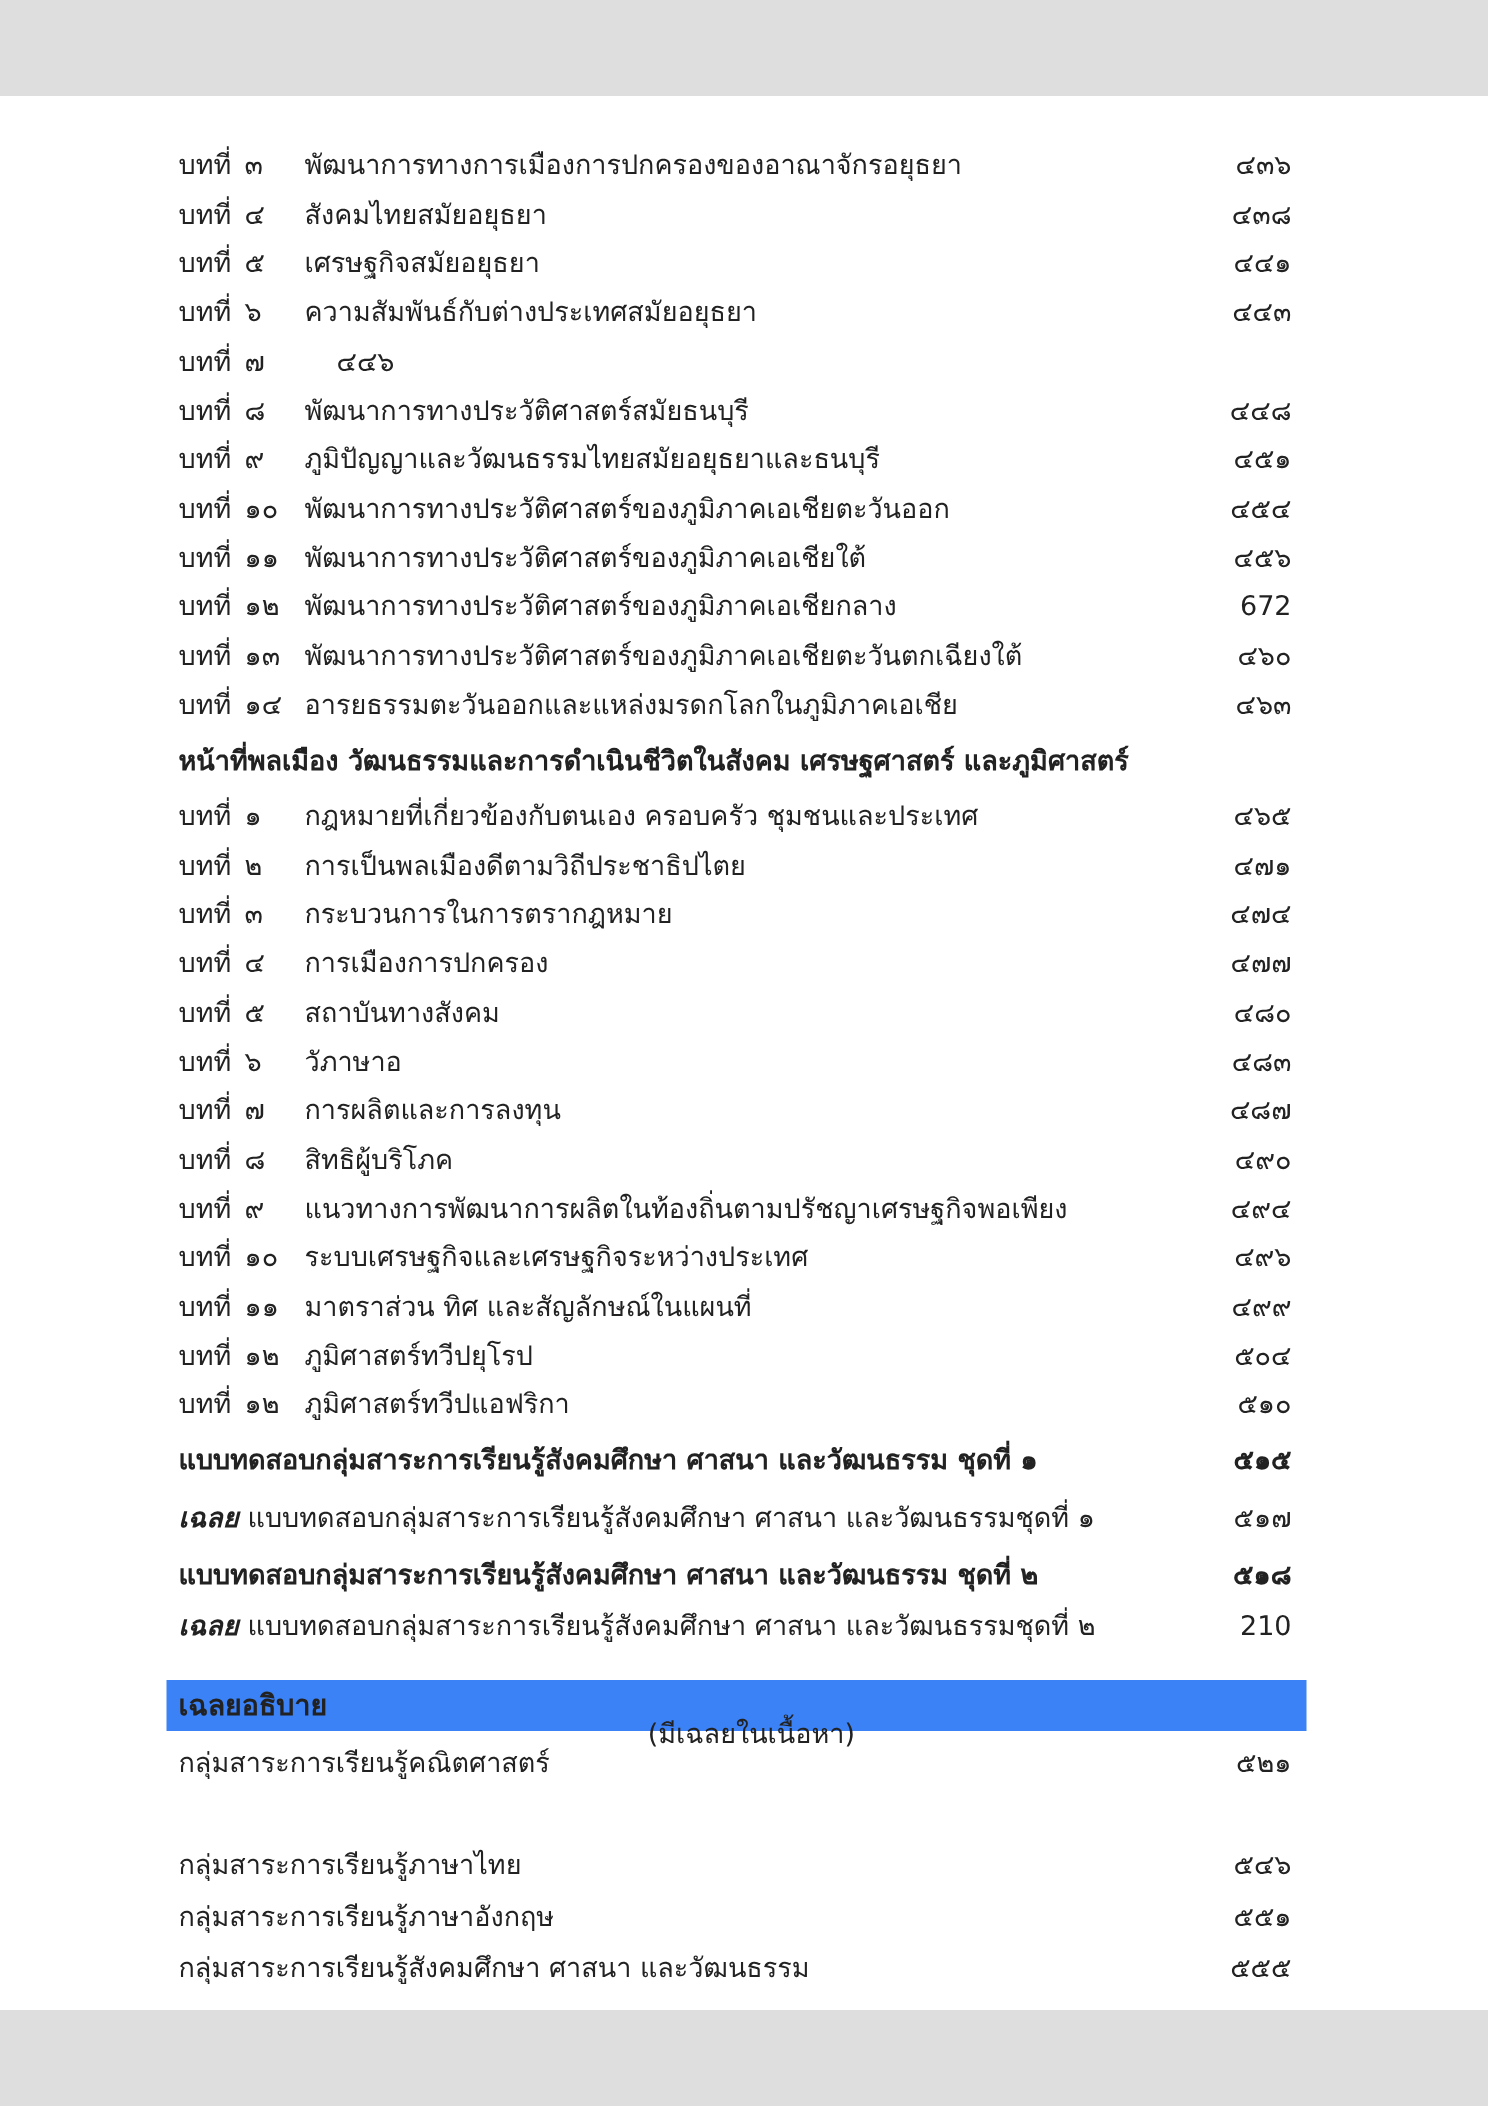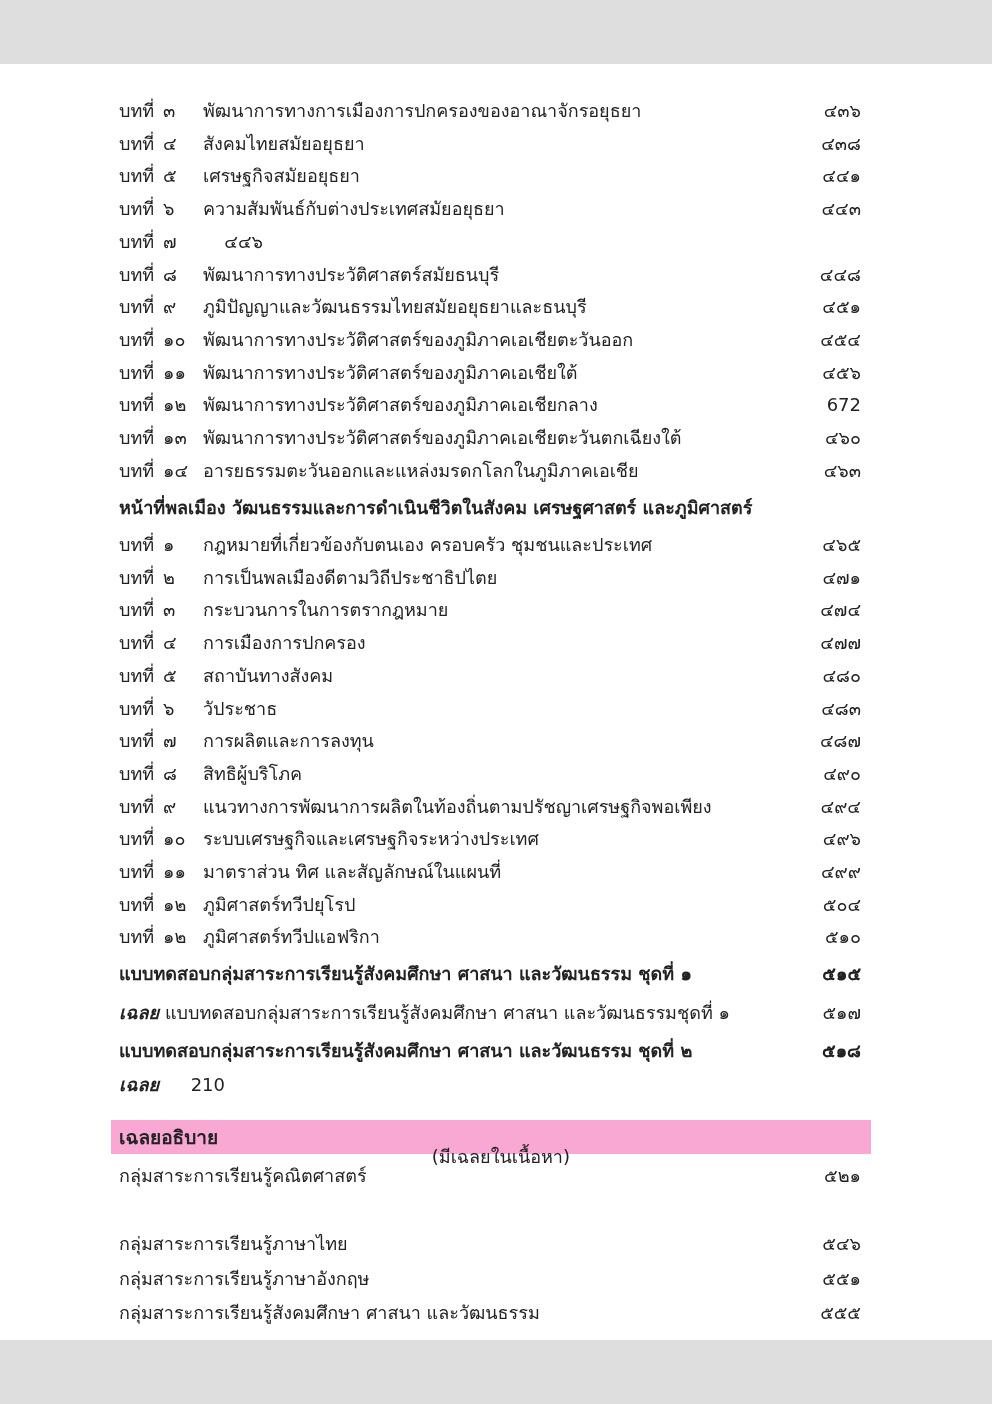--- a/index.html
+++ b/index.html
@@ -49,21 +49,21 @@
       width: 742px;
       height: 32px;
       font-size: 18px;
       font-weight: bold;
       line-height: 32px;
       white-space: nowrap;
     }
     .heading-bar {
       position: absolute;
       left: 111px; top: 1120px; width: 760px; height: 34px;
-      background: #f9a8d4;
+      background: #3b82f6;
     }
     .heading-bar span {
       position: absolute; left: 8px; top: 0;
       font-size: 19px; font-weight: bold; line-height: 34px;
     }
   </style>
 </head>
 <body>
 
 <div class="band-top"></div>
@@ -172,21 +172,21 @@
     </div>
     <div class="toc-row sec2" style="top: 660.8px;">
       <span class="chap-label">บทที่</span>
       <span class="chap-num">๕</span>
       <span class="title">สถาบันทางสังคม</span>
       <span class="page-num">๔๘๐</span>
     </div>
     <div class="toc-row sec2" style="top: 693.5px;">
       <span class="chap-label">บทที่</span>
       <span class="chap-num">๖</span>
-      <span class="title">วัประชาธ</span>
+      <span class="title">วัภาษาอ</span>
       <span class="page-num">๔๘๓</span>
     </div>
     <div class="toc-row sec2" style="top: 726.2px;">
       <span class="chap-label">บทที่</span>
       <span class="chap-num">๗</span>
       <span class="title">การผลิตและการลงทุน</span>
       <span class="page-num">๔๘๗</span>
     </div>
     <div class="toc-row sec2" style="top: 758.9px;">
       <span class="chap-label">บทที่</span>
@@ -235,20 +235,21 @@
       <span class="answer-tag">เฉลย</span>
       <span class="title">แบบทดสอบกลุ่มสาระการเรียนรู้สังคมศึกษา ศาสนา และวัฒนธรรมชุดที่ ๑</span>
       <span class="page-num">๕๑๗</span>
     </div>
     <div class="toc-row bold" style="top: 1036px; align-items: flex-end;">
       <span class="title">แบบทดสอบกลุ่มสาระการเรียนรู้สังคมศึกษา ศาสนา และวัฒนธรรม ชุดที่ ๒</span>
       <span class="page-num">๕๑๘</span>
     </div>
     <div class="toc-row" style="top: 1070px;">
       <span class="answer-tag">เฉลย</span>
+      <span class="title">แบบทดสอบกลุ่มสาระการเรียนรู้สังคมศึกษา ศาสนา และวัฒนธรรมชุดที่ ๒</span>
       <span class="page-num">210</span>
     </div>
   </div>
 
 <div class="heading-bar">
   <span>เฉลยอธิบาย</span>
 </div>
 <div id="sec-explained">
     <div class="toc-row" style="top: 1161px; gap: 24px;">
       <span class="title">กลุ่มสาระการเรียนรู้คณิตศาสตร์</span>

